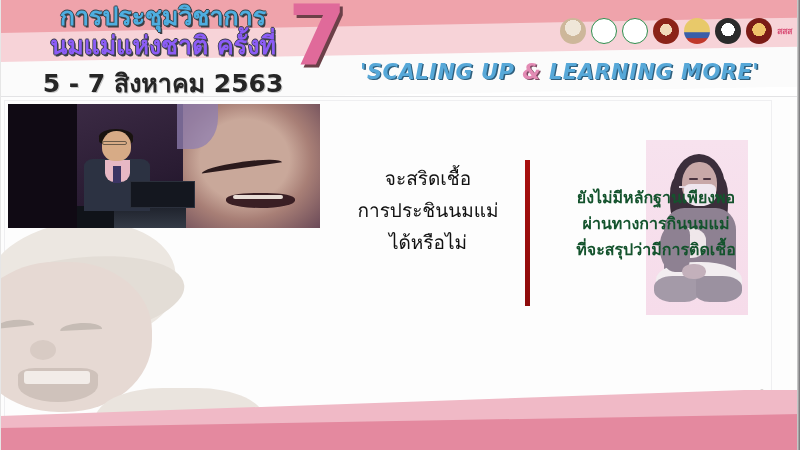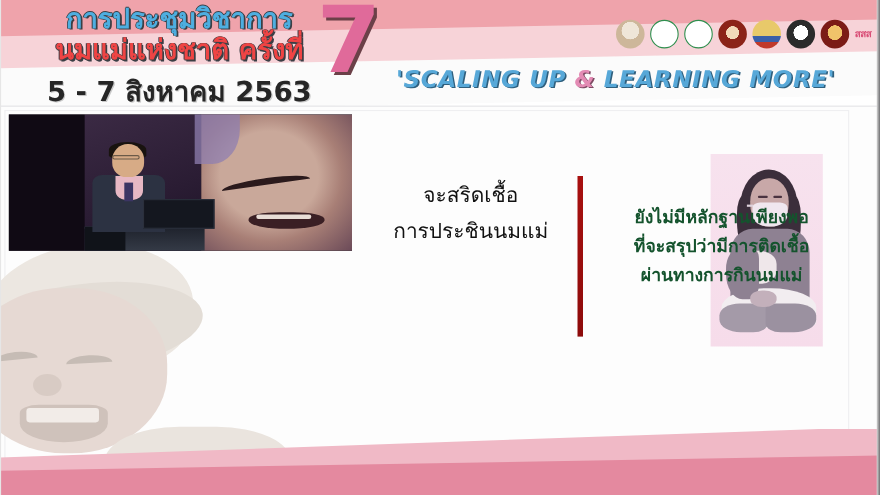--- a/index.html
+++ b/index.html
@@ -24,21 +24,21 @@
   .header-rule { position:absolute; left:0; top:96px; width:800px; height:1px; background:#e3e3e5; z-index:30;}
 
   
   .conf-title { position:absolute; left:18px; top:2px; width:290px; z-index:20; text-align:center; }
   .conf-l1, .conf-l2 {
     font-family:"DejaVu Sans","Liberation Sans",sans-serif;
     font-weight:bold; font-size:25px; line-height:29px; letter-spacing:0px;
     white-space:nowrap;
   }
   .conf-l1 { color:#4eaee0; text-shadow:1.6px 1.6px 0 #3b3f45, -0.8px 0 0 #3b3f45, 0 -0.8px 0 #3b3f45, 0.8px 0 0 #3b3f45, 0 0.8px 0 #3b3f45; }
-  .conf-l2 { color:#ef4444; text-shadow:1.6px 1.6px 0 #3b3f45, -0.8px 0 0 #3b3f45, 0 -0.8px 0 #3b3f45, 0.8px 0 0 #3b3f45, 0 0.8px 0 #3b3f45; }
+  .conf-l2 { color:#8b5cf6; text-shadow:1.6px 1.6px 0 #3b3f45, -0.8px 0 0 #3b3f45, 0 -0.8px 0 #3b3f45, 0.8px 0 0 #3b3f45, 0 0.8px 0 #3b3f45; }
   .conf-date { margin-top:3px; font-weight:bold; font-size:25px; color:#262626; white-space:nowrap;
                text-shadow:1px 1px 0 #c9c9c9; }
 
   
   .numeral { position:absolute; left:288px; top:-6px; z-index:22;
              font-family:"DejaVu Sans","Liberation Sans",sans-serif;
              font-weight:bold; font-size:84px; line-height:84px; color:#e06a9a;
              text-shadow:3px 3px 0 #6b4048; }
 
   
@@ -245,20 +245,21 @@
     <div class="v-person-head"></div>
     <div class="v-glass"></div>
     <div class="v-laptop"></div>
   </div>
 
   <div class="content">
 
     <div class="qtext">
       <div>จะสริดเชื้อ</div>
       <div>การประชินนมแม่</div>
+      <div>ได้หรือไม่</div>
     </div>
 
     <div class="divider"></div>
 
     <div class="illus">
       <div class="il-hair-back"></div>
       <div class="il-hair-l"></div>
       <div class="il-hair-r"></div>
       <div class="il-face"></div>
       <div class="il-brow"></div>
@@ -270,22 +271,22 @@
       <div class="il-legL"></div>
       <div class="il-legR"></div>
       <div class="il-baby"></div>
       <div class="il-baby-head"></div>
       <div class="il-arm"></div>
       <div class="il-hand"></div>
     </div>
 
     <div class="atext">
       <div>ยังไม่มีหลักฐานเพียงพอ</div>
+      <div>ผ่านทางการกินนมแม่</div>
       <div>ที่จะสรุปว่ามีการติดเชื้อ</div>
-      <div>ผ่านทางการกินนมแม่</div>
     </div>
   </div>
 
   <div class="page-num">6</div>
 
   <div class="bottom-wrap">
     <div class="pink-light"></div>
     <div class="pink-dark"></div>
   </div>
   <div class="pink-strip"></div>

